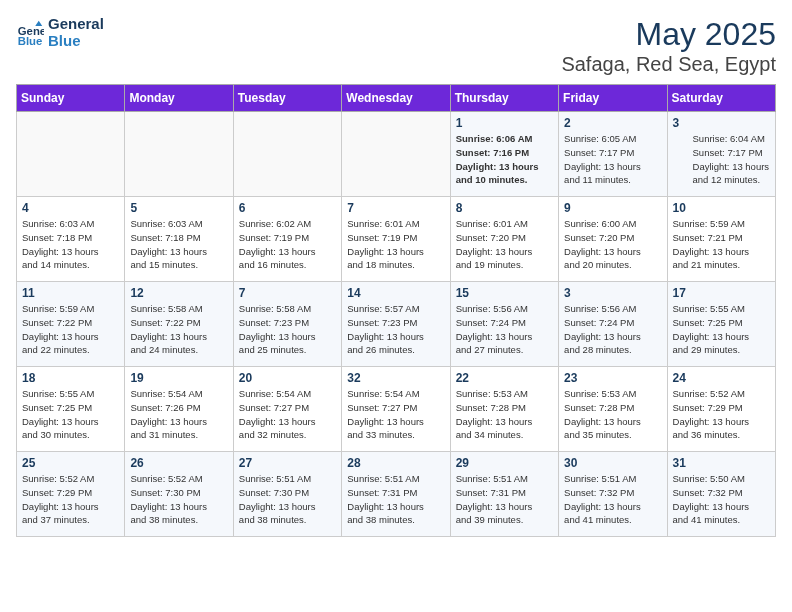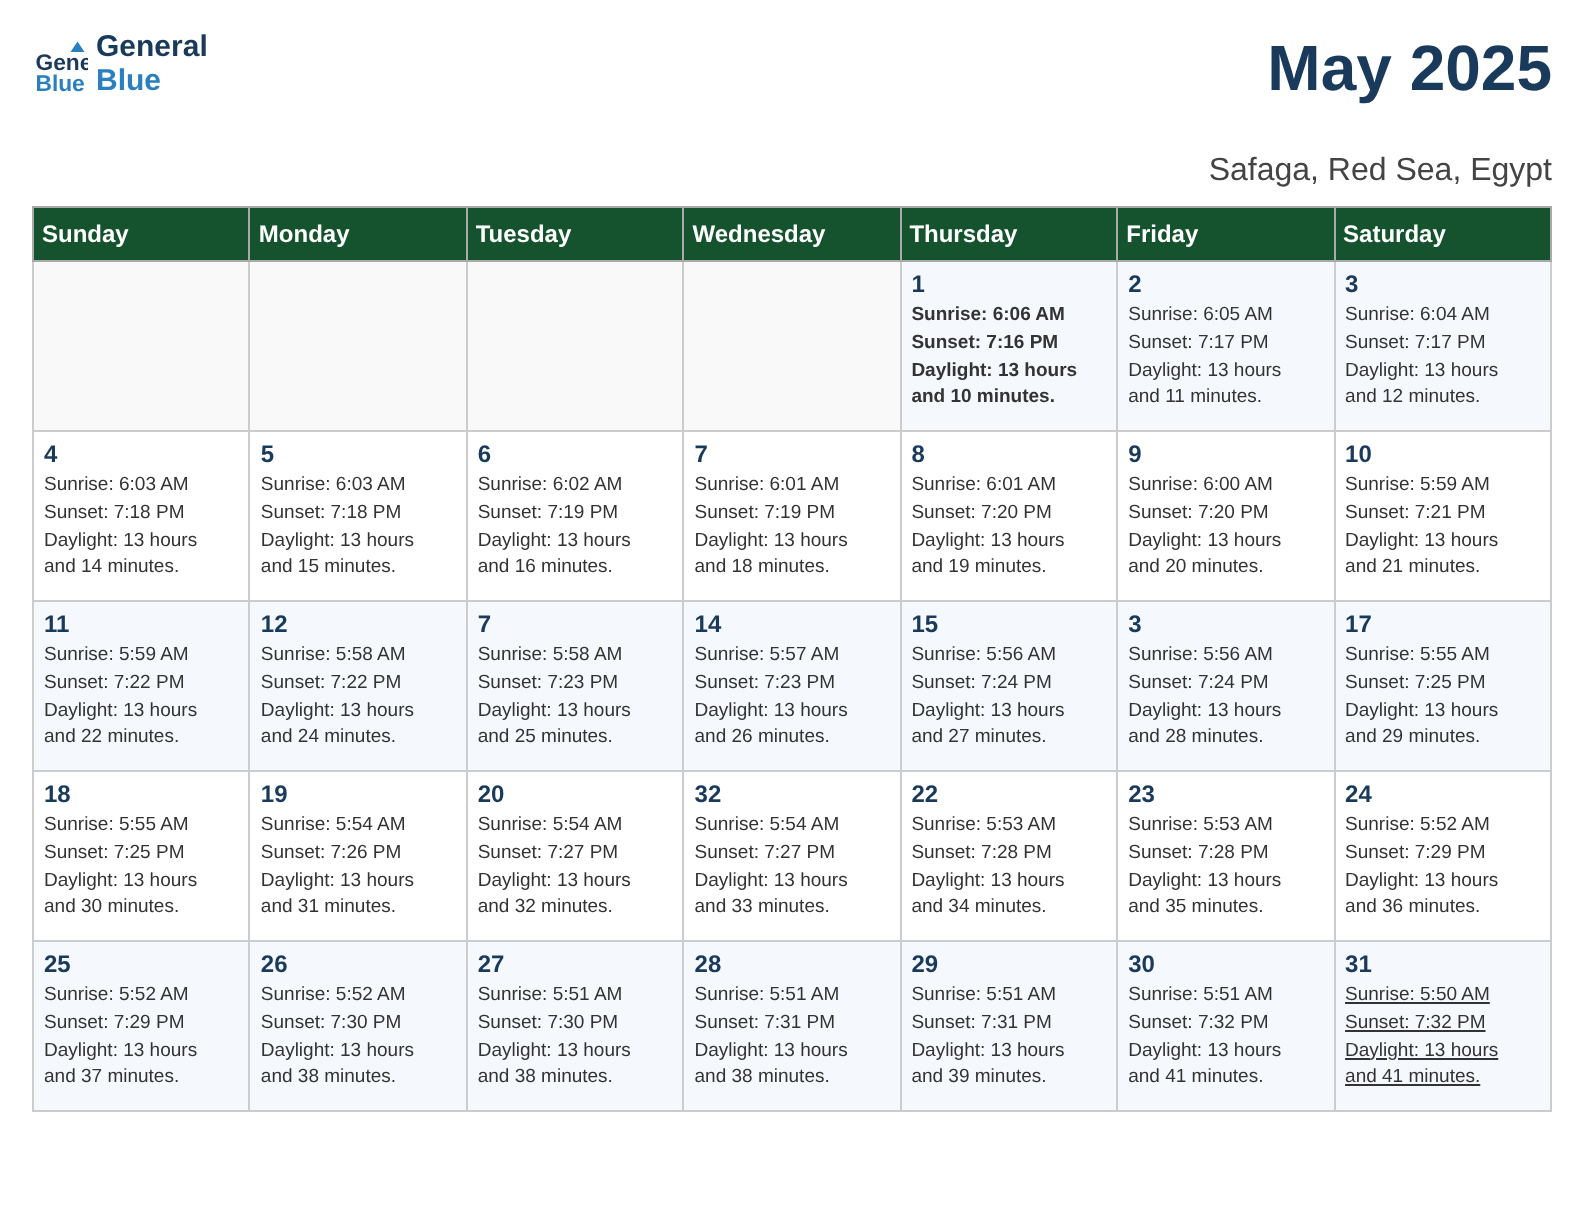--- a/index.html
+++ b/index.html
@@ -33,34 +33,33 @@
     .logo-icon {
       width: 28px;
       height: 28px;
     }
     .title-block {
       text-align: right;
     }
     .month-title {
       font-size: 32px;
       color: #1a3a5c;
-      font-weight: bold;
+      font-weight: normal;
     }
     .subtitle {
-      font-size: 16px;
+      font-size: 20px;
       color: #444;
-      margin-top: 24px;
     }
     table {
       width: 100%;
       border-collapse: collapse;
       table-layout: fixed;
     }
     thead tr th {
-      background: #14532d;
+      background: #6d28d9;
       color: #fff;
       font-size: 12px;
       font-weight: bold;
       padding: 6px 4px;
       text-align: left;
       border: 1px solid #aaa;
     }
     tbody tr td {
       vertical-align: top;
       border: 1px solid #ccc;
@@ -137,21 +136,21 @@
         </td>
         <td>
           <span class="day-number">2</span>
           <div class="day-info" style="white-space: pre-line;">Sunrise: 6:05 AM
 Sunset: 7:17 PM
 Daylight: 13 hours
 and 11 minutes.</div>
         </td>
         <td>
           <span class="day-number">3</span>
-          <div class="day-info" style="white-space: pre-line;">Sunrise: 6:04 AM
+          <div class="day-info" style="white-space: pre-line; margin-left: 20px;">Sunrise: 6:04 AM
 Sunset: 7:17 PM
 Daylight: 13 hours
 and 12 minutes.</div>
         </td>
       </tr>
       <tr>
         <td>
           <span class="day-number">4</span>
           <div class="day-info" style="white-space: pre-line;">Sunrise: 6:03 AM
 Sunset: 7:18 PM
@@ -341,20 +340,20 @@
         </td>
         <td>
           <span class="day-number">30</span>
           <div class="day-info" style="white-space: pre-line;">Sunrise: 5:51 AM
 Sunset: 7:32 PM
 Daylight: 13 hours
 and 41 minutes.</div>
         </td>
         <td>
           <span class="day-number">31</span>
-          <div class="day-info" style="white-space: pre-line; text-decoration: underline;">Sunrise: 5:50 AM
+          <div class="day-info" style="white-space: pre-line;">Sunrise: 5:50 AM
 Sunset: 7:32 PM
 Daylight: 13 hours
 and 41 minutes.</div>
         </td>
       </tr>
     </tbody>
 </table>
 
 </body></html>

